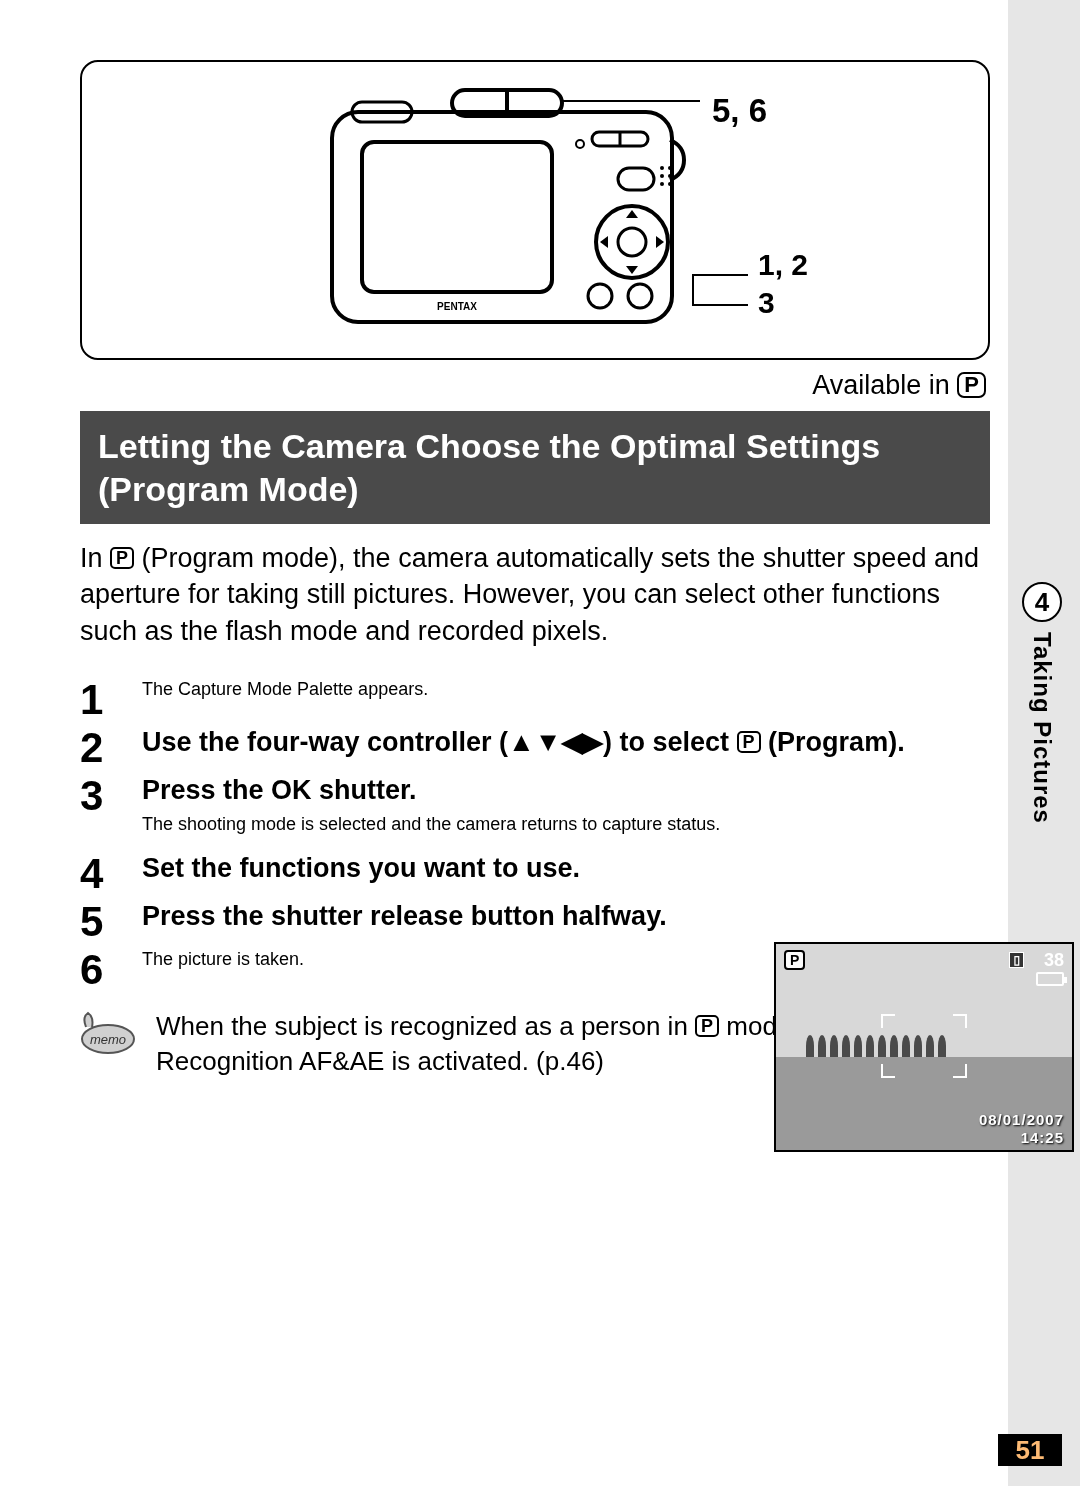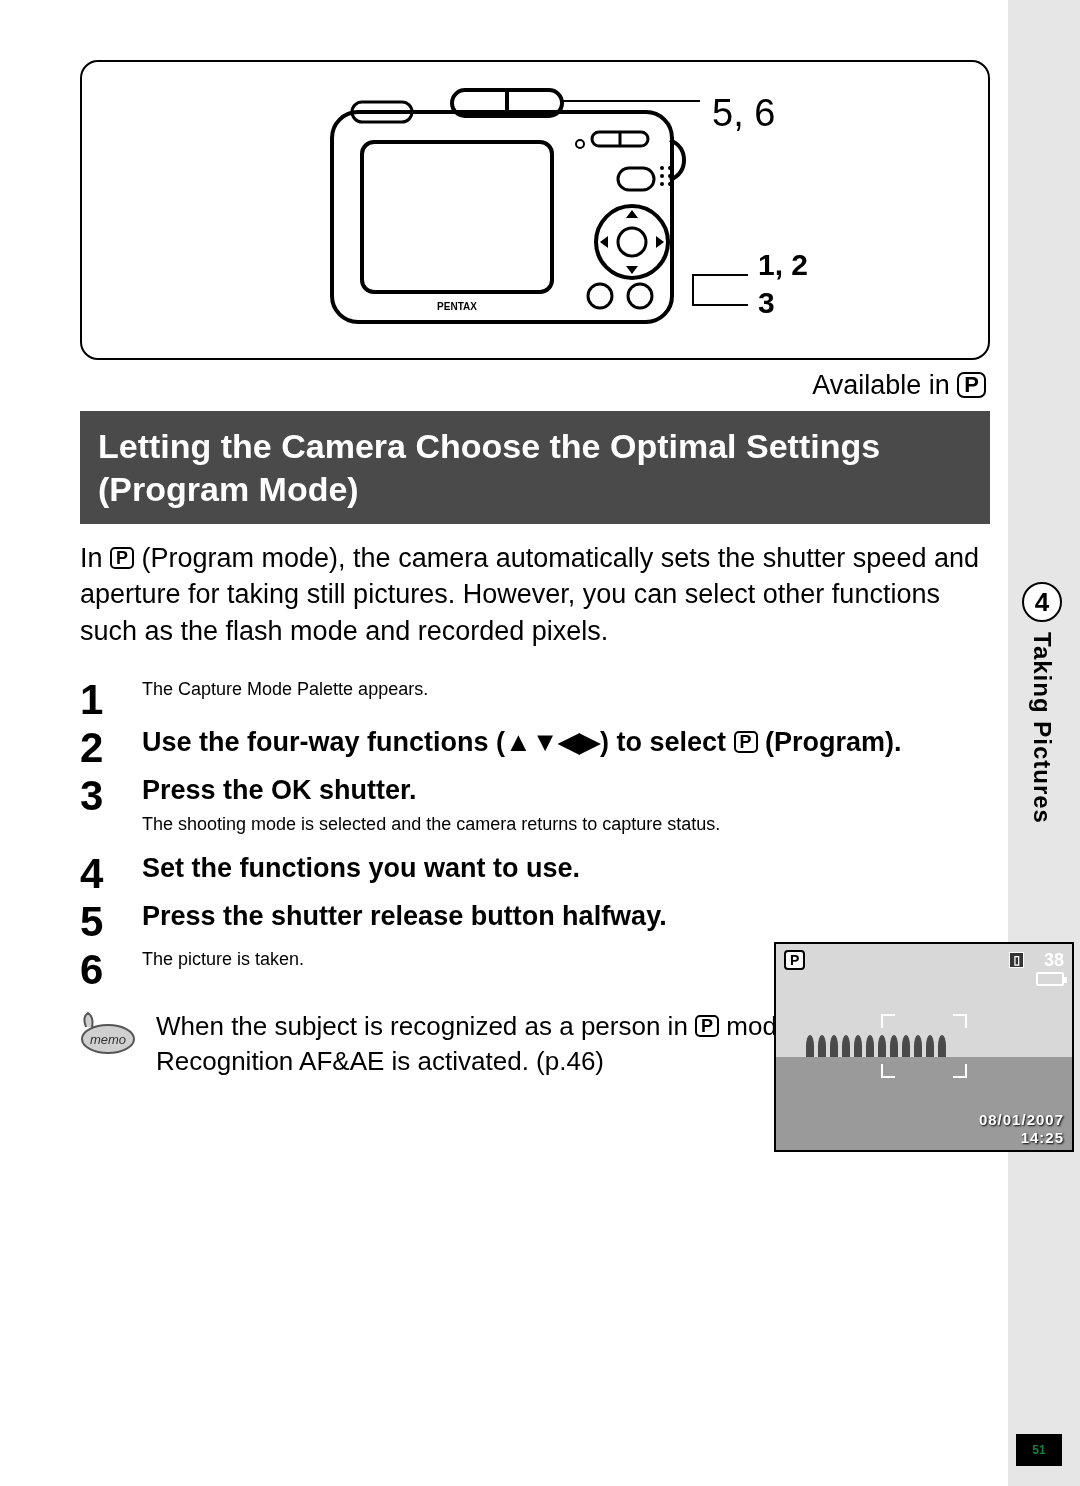--- a/index.html
+++ b/index.html
@@ -45,26 +45,26 @@
   .chapter-label {
     writing-mode: vertical-rl;
     font-weight: bold;
     font-size: 24px;
     letter-spacing: 1px;
   }
   .page-number {
     position: absolute;
     right: 18px;
     bottom: 20px;
-    width: 46px; height: 32px;
+    width: 64px; height: 32px;
     background: #000;
-    color: #15803d;
+    color: #fdba74;
     font-weight: bold;
     display: flex; align-items: center; justify-content: center;
-    font-size: 12px;
+    font-size: 26px;
   }
   
   .content {
     position: absolute;
     left: 80px;
     top: 60px;
     width: 910px;
   }
   .camera-box {
     border: 2px solid #000;
@@ -73,22 +73,22 @@
     position: relative;
     margin-bottom: 10px;
   }
   .camera-svg {
     position: absolute;
     left: 240px; top: 20px;
   }
   .callout-56 {
     position: absolute;
     left: 630px; top: 30px;
-    font-weight: normal;
-    font-size: 38px;
+    font-weight: bold;
+    font-size: 33px;
   }
   .callout-12 {
     position: absolute;
     left: 676px; top: 184px;
     font-weight: bold;
     font-size: 30px;
     line-height: 1.25;
   }
   .line1, .line2, .line3 {
     position: absolute;
@@ -290,21 +290,21 @@
       <div class="step-num">1</div>
       <div class="step-body">
         <div class="step-desc">The Capture Mode Palette appears.</div>
       </div>
     </div>
 
     <div class="step">
       <div class="step-num">2</div>
       <div class="step-body">
         <div class="step-title">
-          <span>Use the four-way functions (</span><span>▲▼◀▶</span><span>) to select </span><span class="p-box-sm">P</span><span> (Program).</span>
+          <span>Use the four-way controller (</span><span>▲▼◀▶</span><span>) to select </span><span class="p-box-sm">P</span><span> (Program).</span>
         </div>
       </div>
     </div>
 
     <div class="step">
       <div class="step-num">3</div>
       <div class="step-body">
         <div class="step-title">
           <span>Press the </span><span style="font-family:Arial;font-weight:bold">OK</span><span> shutter.</span>
         </div>

